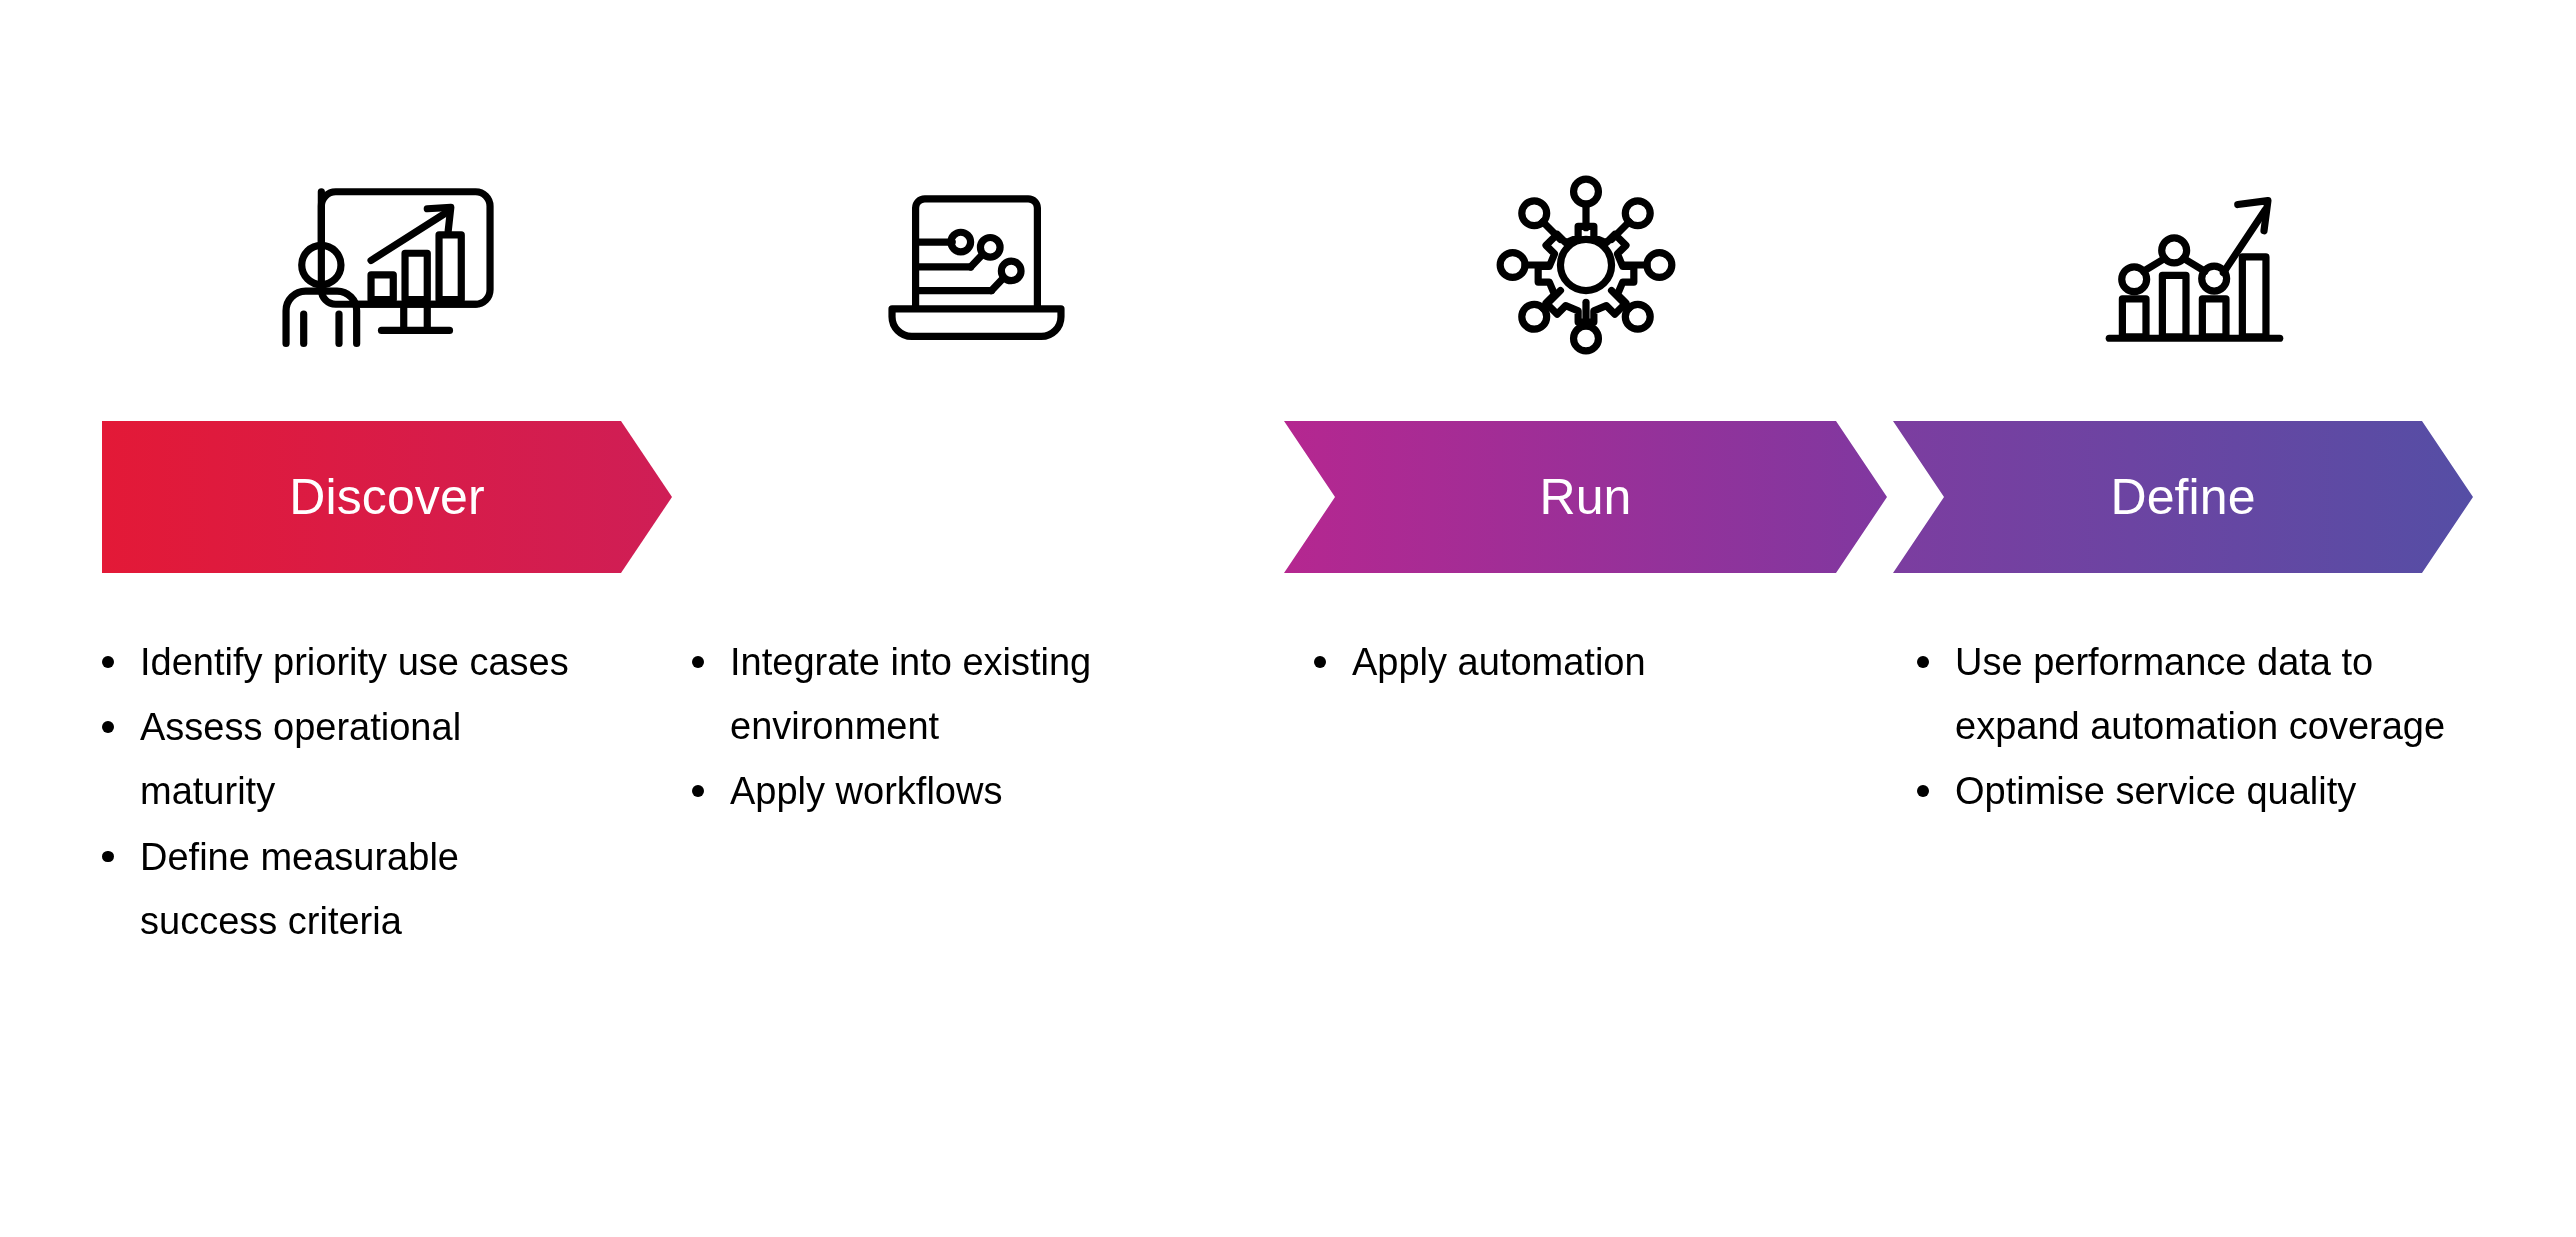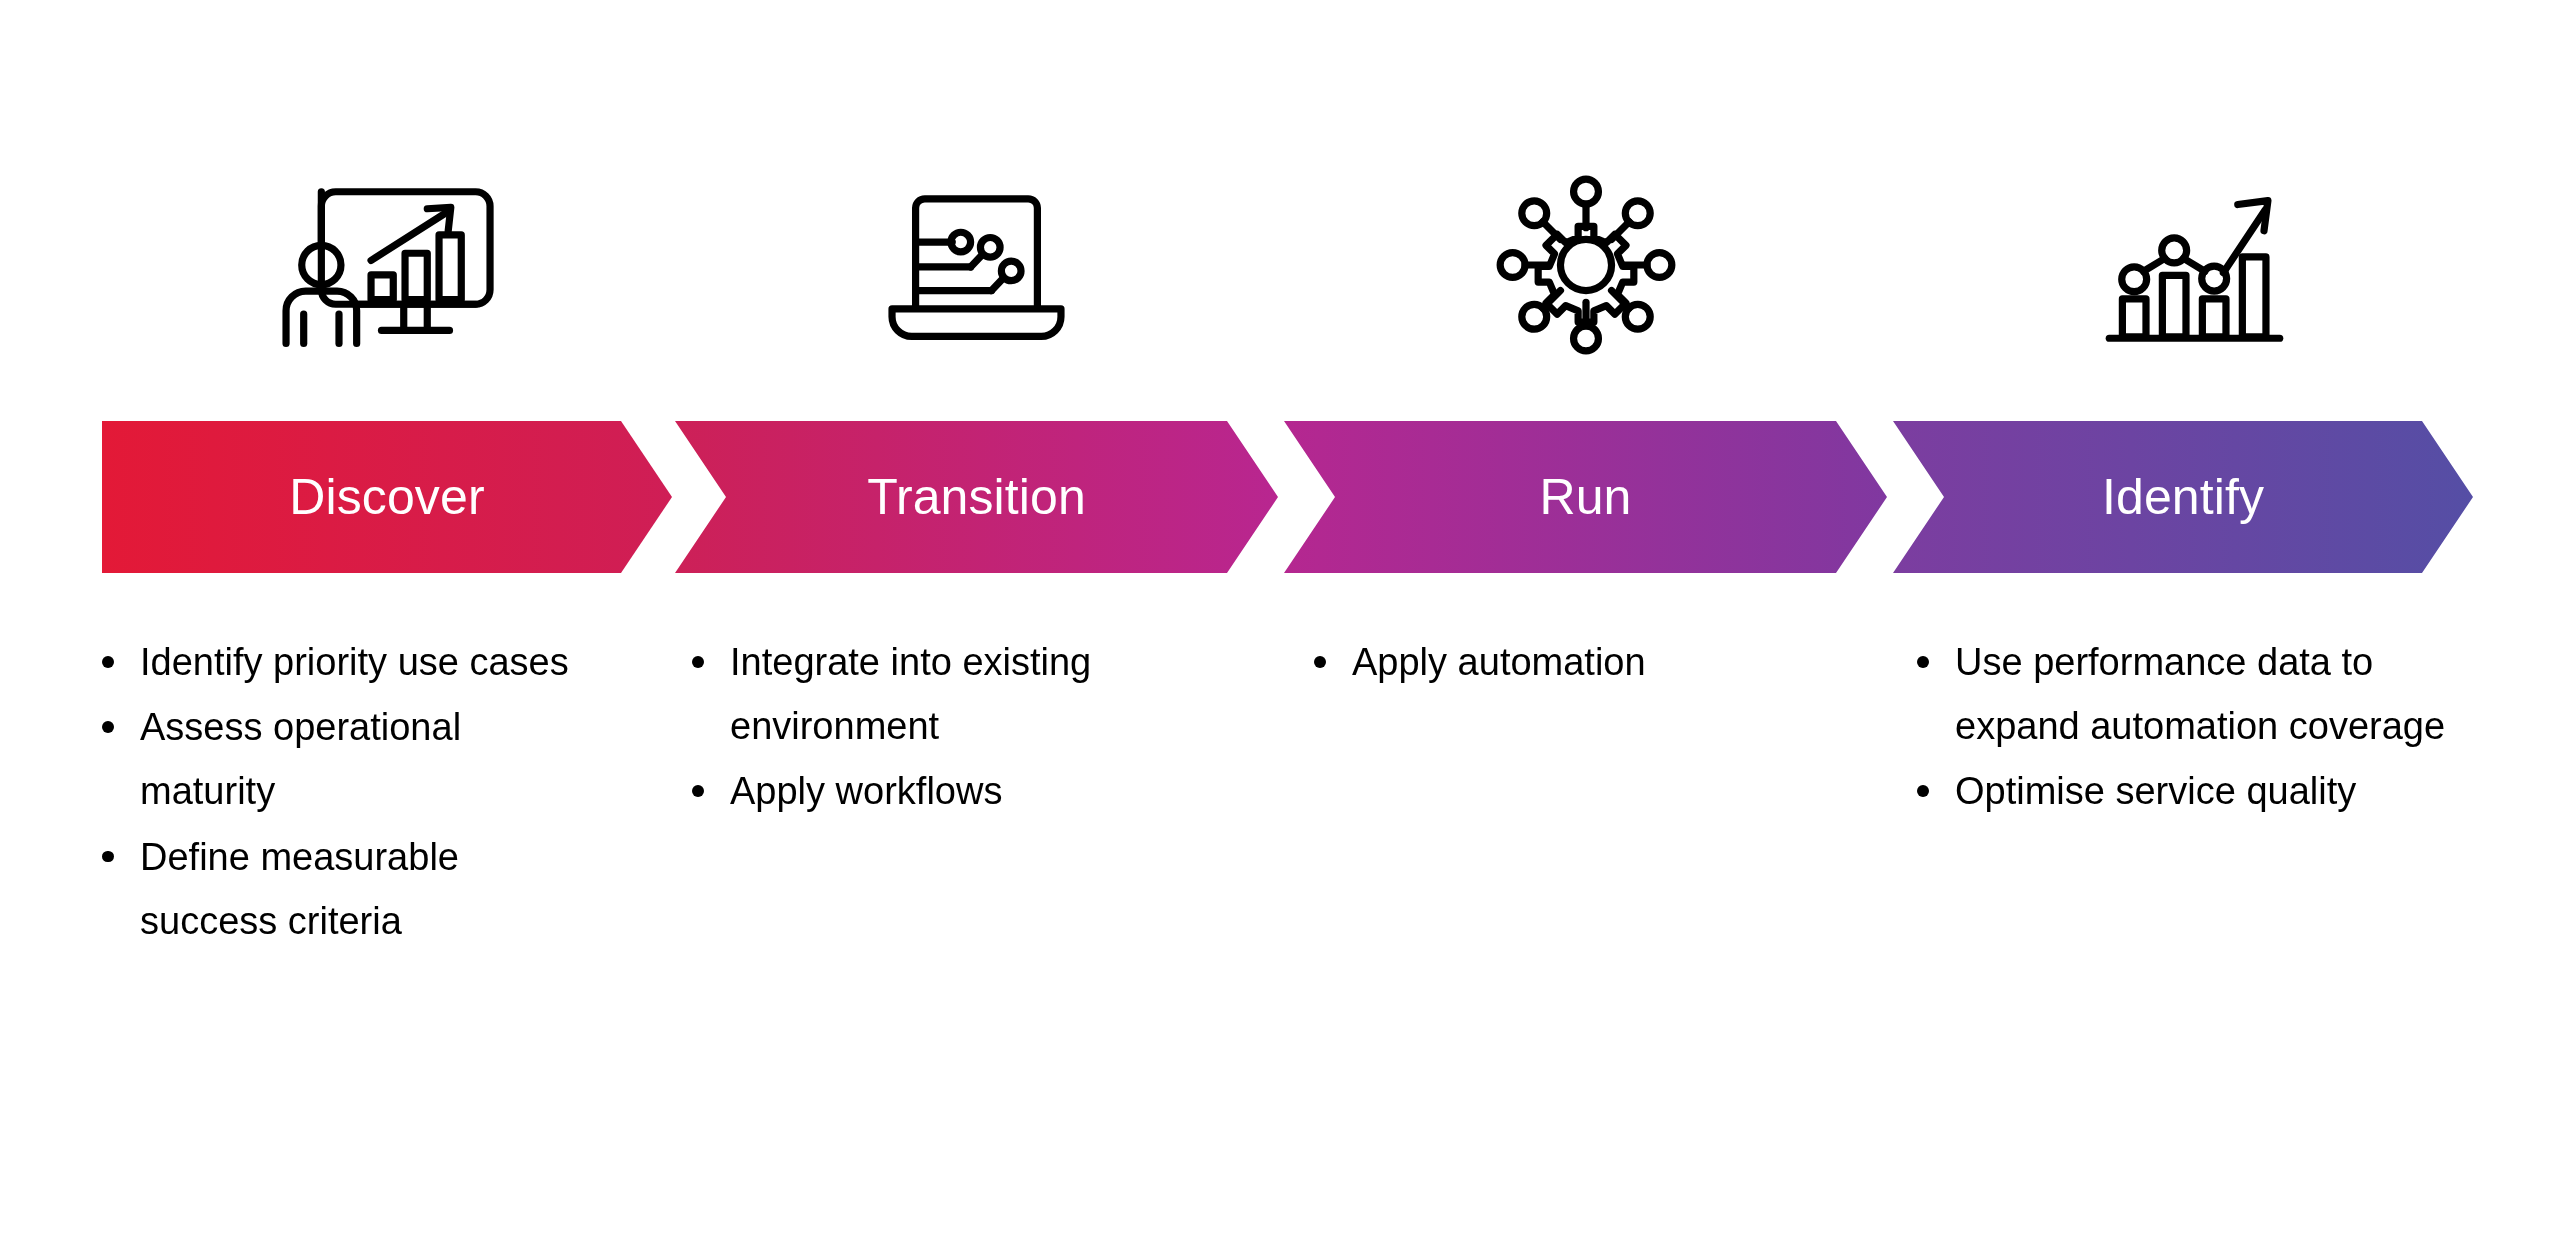--- a/index.html
+++ b/index.html
@@ -197,30 +197,27 @@
     </div>
 
   </div>
 
   <div class="chevron-band">
 
     <div class="chevron chev-first" style="left:102px; width:570px; background:linear-gradient(90deg,#E31937 0%,#CF1E56 100%);">
       <span class="chev-label">Discover</span>
     </div>
 
-    <div class="chevron chev-mid" style="left:675px; width:603px; background:linear-gradient(90deg,#CD2057 0%,#B82690 100%);">
-      <span class="chev-label">Transition</span>
-    </div>
 
     <div class="chevron chev-mid" style="left:1284px; width:603px; background:linear-gradient(90deg,#B52790 0%,#8038A0 100%);">
       <span class="chev-label">Run</span>
     </div>
 
     <div class="chevron chev-mid" style="left:1893px; width:580px; background:linear-gradient(90deg,#7C3DA0 0%,#554EA5 100%);">
-      <span class="chev-label">Identify</span>
+      <span class="chev-label">Define</span>
     </div>
 
   </div>
 
   <div class="bullets-row">
 
     <div class="bullet-col" style="left:88px; width:518px;">
       <ul>
         <li>
           <span class="dot"></span>

